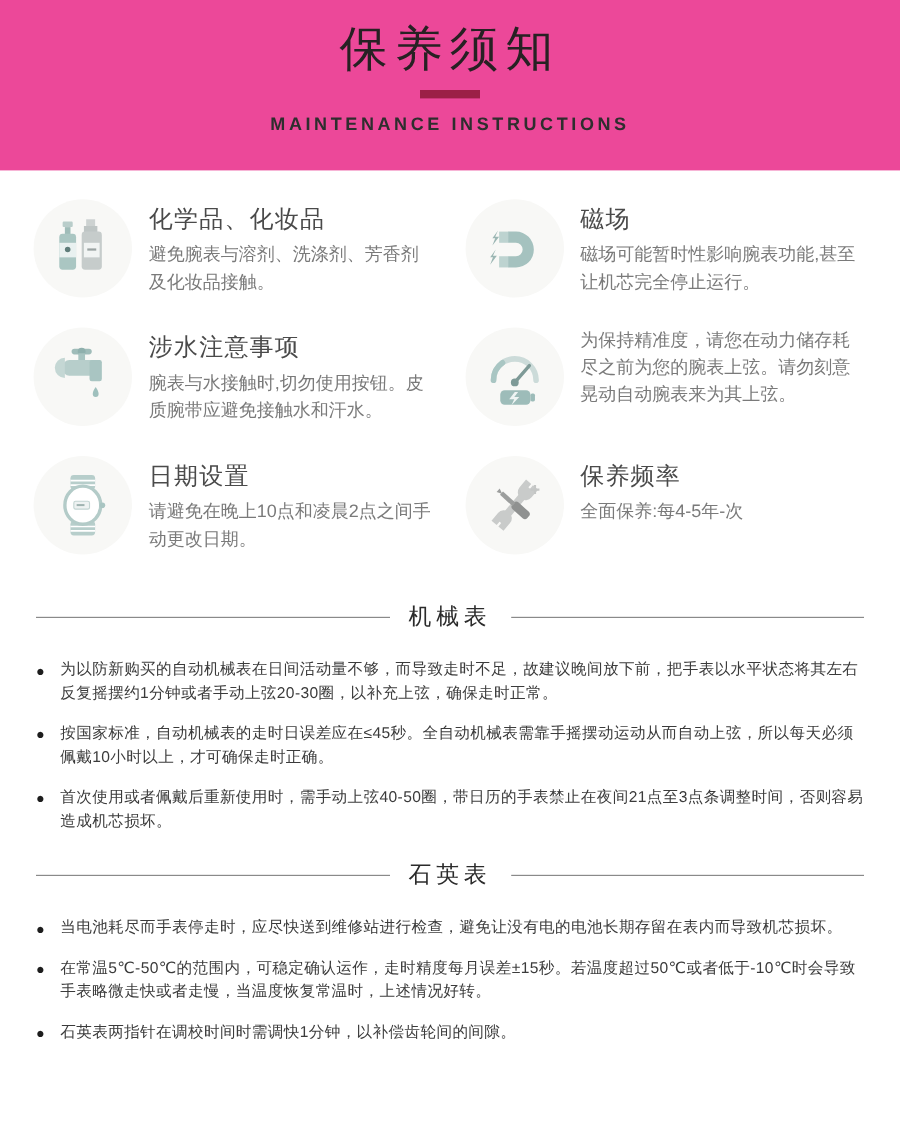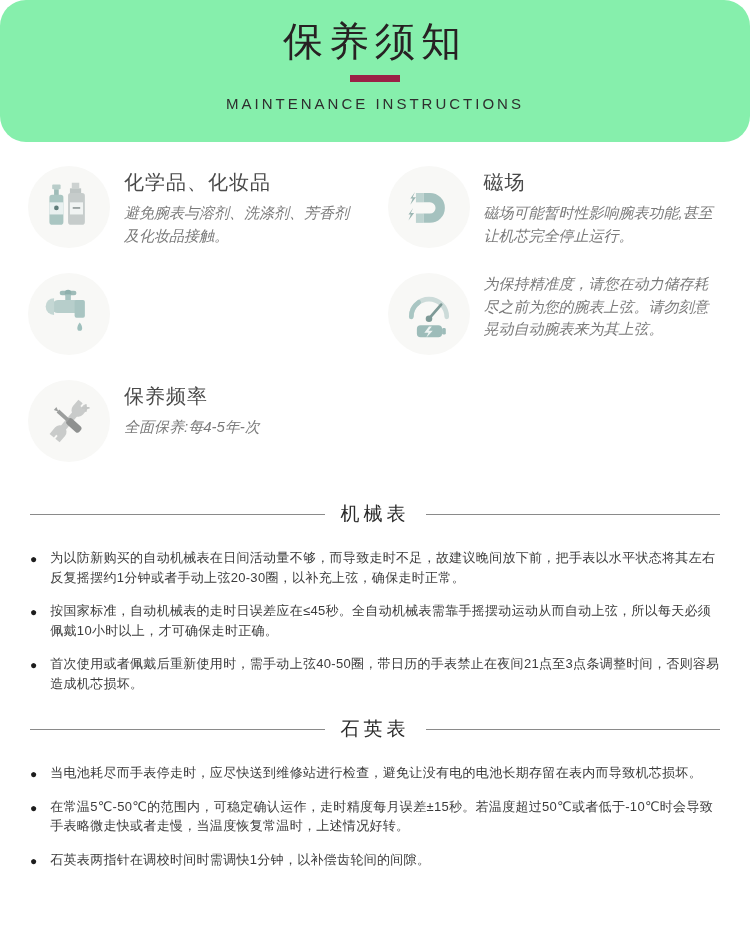--- a/index.html
+++ b/index.html
@@ -1,33 +1,33 @@
 <!DOCTYPE html>
 <html><head>
 <meta charset="utf-8">
 <style>
   * { margin:0; padding:0; box-sizing:border-box; }
   html,body { width:750px; height:950px; overflow:hidden; background:#ffffff;
     font-family:"Liberation Sans","DejaVu Sans",sans-serif; }
 
   
-  .hdr { height:142px; background:#86efac; text-align:center; padding-top:20px;border-radius:26px; }
+  .hdr { height:142px; background:#ec4899; text-align:center; padding-top:20px; }
   .hdr h1 { font-size:40px; font-weight:500; letter-spacing:6px; color:#272123; line-height:1.05; }
   .accent-bar { width:50px; height:7px; margin:13px auto 0; background:#9b2046; }
-  .hdr .sub { margin-top:13px; font-size:15px; font-weight:400; letter-spacing:3px; color:#2e2e2e; }
+  .hdr .sub { margin-top:13px; font-size:15px; font-weight:700; letter-spacing:3px; color:#2e2e2e; }
 
   
   .tips { margin:24px 28px 0; display:grid; grid-template-columns:1fr 1fr;
           column-gap:24px; row-gap:20px;gap:25px; }
   .tip { display:flex; gap:14px; align-items:flex-start; }
   .circle { flex:none; width:82px; height:82px; border-radius:50%; background:#f8f8f6;
             display:flex; align-items:center; justify-content:center; }
   .circle svg { width:56px; height:56px; }
   .tiptitle { font-size:20px; font-weight:500; color:#4a4a4a; margin:3px 0 6px; letter-spacing:1px; }
-  .tipbody { font-size:15px; color:#7a7a7a; line-height:1.5;font-style:italic; }
+  .tipbody { font-size:15px; color:#7a7a7a; line-height:1.5; }
 
   
   .sect { display:flex; align-items:center; gap:16px; margin:36px 30px 18px; height:32px; }
   .sect .line { flex:1; height:1px; background:#8a8a8a; }
   .sect .sectitle { font-size:19px; font-weight:500; letter-spacing:4px; color:#2b2b2b; }
   .sect2 { margin-top:20px; }
 
   
   .bullets { list-style:none; margin:0 30px; }
   .bullets li { display:flex; gap:13px; margin-bottom:14px; }
@@ -87,39 +87,63 @@
       <svg viewBox="0 0 60 60">
         <rect x="20" y="5" width="18" height="5" rx="2.5" fill="#9fbcb9"></rect>
         <circle cx="29" cy="7.5" r="3.5" fill="#8fb0ad"></circle>
         <rect x="26" y="9" width="6" height="6" fill="#a8c4c1"></rect>
         <rect x="12" y="15" width="32" height="14" rx="6" fill="#b7cecb"></rect>
         <path d="M14 13 a9 9 0 0 0 0 18 z" fill="#c4d7d4"></path>
         <rect x="36" y="15" width="11" height="19" rx="2" fill="#a9c5c2"></rect>
         <path d="M41.5 39 c3.5 4.5 3.5 9 0 9 c-3.5 0 -3.5 -4.5 0 -9 z" fill="#9fc0bd"></path>
       </svg>
     </div>
+    <div class="tiptext">
+      <div class="tiptitle">涉水注意事项</div>
+      <div class="tipbody">腕表与水接触时,切勿使用按钮。皮质腕带应避免接触水和汗水。</div>
+    </div>
   </div>
 
   <div class="tip">
     <div class="circle">
       <svg viewBox="0 0 60 60">
         <path d="M11 33 a19 19 0 0 1 38 0" fill="none" stroke="#ccdbd9" stroke-width="5" stroke-linecap="round"></path>
         <path d="M11 33 a19 19 0 0 1 8 -15.5" fill="none" stroke="#a9c6c3" stroke-width="5" stroke-linecap="round"></path>
         <line x1="30" y1="35" x2="43" y2="20" stroke="#7e9a97" stroke-width="3" stroke-linecap="round"></line>
         <circle cx="30" cy="35" r="3.5" fill="#7e9a97"></circle>
         <rect x="17" y="42" width="27" height="13" rx="4" fill="#9dbcb9"></rect>
         <rect x="44" y="45" width="4" height="7" rx="1.5" fill="#9dbcb9"></rect>
         <path d="M30 43.5 l-5 6.5 h4.5 l-2.5 5.5 7 -7.5 h-4.5 l3.5 -4.5 z" fill="#eef4f3"></path>
       </svg>
     </div>
     <div class="tiptext">
       <div class="tipbody">为保持精准度，请您在动力储存耗尽之前为您的腕表上弦。请勿刻意晃动自动腕表来为其上弦。</div>
     </div>
   </div>
 
+  <div class="tip">
+    <div class="circle">
+      <svg viewBox="0 0 60 60">
+        <rect x="19" y="3" width="22" height="13" rx="3" fill="#b7cecb"></rect>
+        <line x1="19" y1="8" x2="41" y2="8" stroke="#ffffff" stroke-width="1.5"></line>
+        <line x1="19" y1="12" x2="41" y2="12" stroke="#ffffff" stroke-width="1.5"></line>
+        <rect x="19" y="44" width="22" height="13" rx="3" fill="#b7cecb"></rect>
+        <line x1="19" y1="49" x2="41" y2="49" stroke="#ffffff" stroke-width="1.5"></line>
+        <line x1="19" y1="53" x2="41" y2="53" stroke="#ffffff" stroke-width="1.5"></line>
+        <ellipse cx="30" cy="30" rx="16" ry="17" fill="#ffffff" stroke="#b3cbc8" stroke-width="3"></ellipse>
+        <rect x="22" y="26.5" width="14" height="7" rx="1.5" fill="#eef2f2" stroke="#c2d4d2" stroke-width="1"></rect>
+        <rect x="24.5" y="29" width="7" height="1.8" fill="#9fb3b1"></rect>
+        <circle cx="47.5" cy="30" r="2.5" fill="#a9c5c2"></circle>
+      </svg>
+    </div>
+    <div class="tiptext">
+      <div class="tiptitle">日期设置</div>
+      <div class="tipbody">请避免在晚上10点和凌晨2点之间手动更改日期。</div>
+    </div>
+  </div>
 
   <div class="tip">
     <div class="circle">
       <svg viewBox="0 0 60 60">
         <g transform="rotate(40 30 30)">
           <rect x="26.5" y="10" width="7" height="40" rx="2.5" fill="#c9cbca"></rect>
           <path d="M23 6 h6 v6 h2 v-6 h6 v9 a7 7 0 0 1 -14 0 z" fill="#c9cbca"></path>
           <path d="M23 54 h6 v-6 h2 v6 h6 v-9 a7 7 0 0 0 -14 0 z" fill="#c9cbca"></path>
         </g>
         <g transform="rotate(-48 30 30)">

